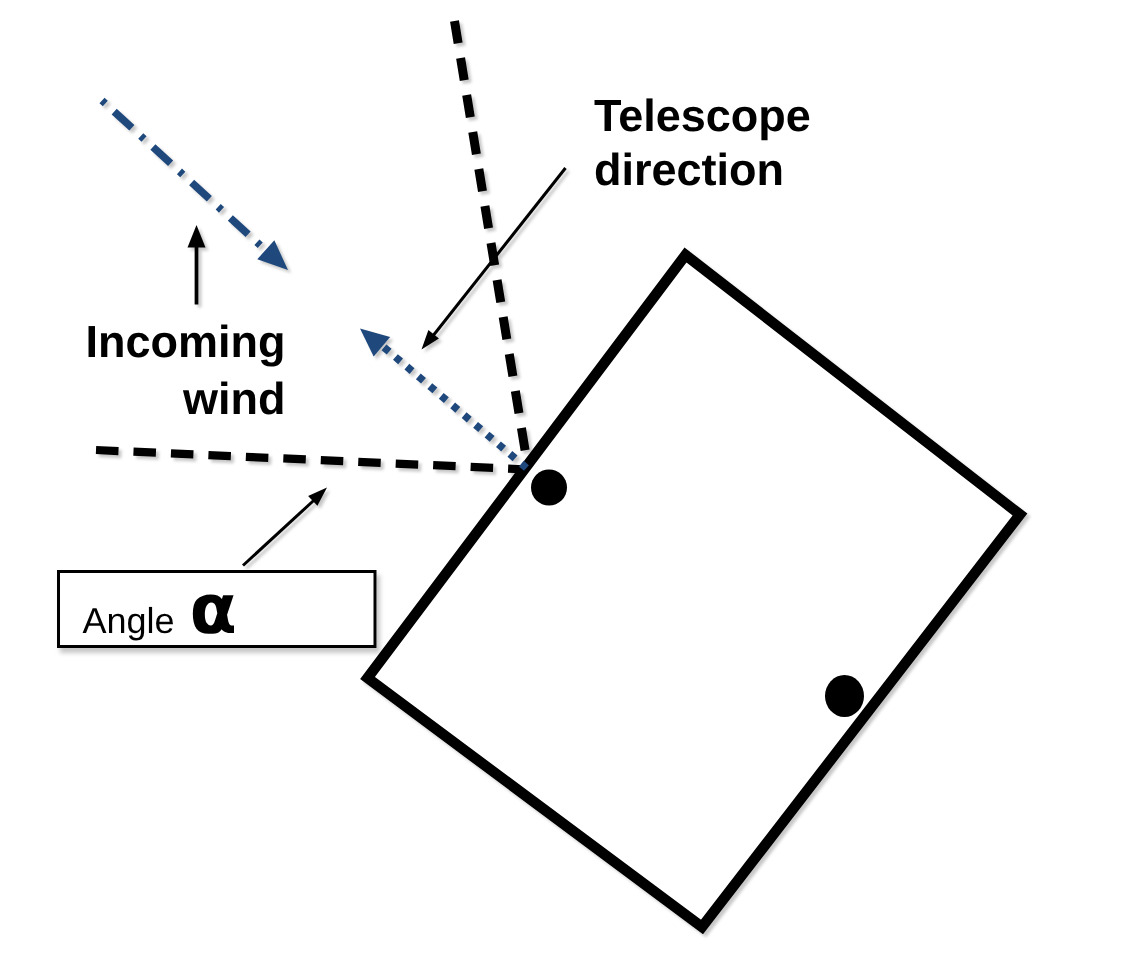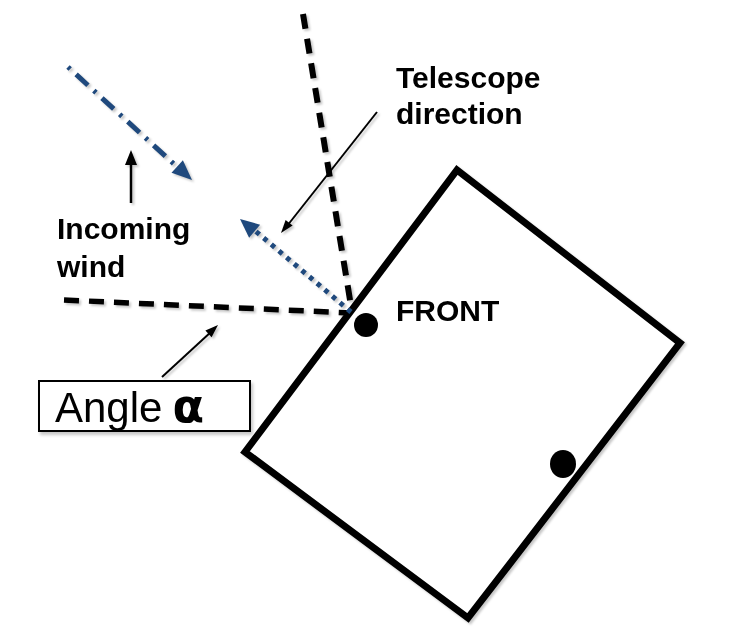--- a/index.html
+++ b/index.html
@@ -24,39 +24,39 @@
   .label {
     position: absolute;
     color: #000;
     font-weight: bold;
     font-size: 30px;
     line-height: 36px;
     white-space: pre-line;
     letter-spacing: 0px;
   }
   .label-telescope { left: 396px; top: 60px; }
-  .label-wind      { left: 57px;  top: 210px; line-height: 38px; }
+  .label-wind      { left: 57px;  top: 210px; line-height: 38px; text-align: right; }
   .label-front     { left: 396px; top: 293px; }
   .label-rear      { left: 452px; top: 446px; }
   .angle-box {
     position: absolute;
     left: 38px;
     top: 380px;
     width: 213px;
     height: 52px;
     box-sizing: border-box;
     border: 2.5px solid #000;
     background: #fff;
     display: flex;
     align-items: baseline;
     padding-left: 15px;
     box-shadow: 2px 3px 3px rgba(0,0,0,0.22);
   }
   .angle-word {
-    font-size: 42px;
+    font-size: 24px;
     line-height: 48px;
     font-weight: normal;
     color: #000;
   }
   .angle-symbol {
     font-size: 46px;
     line-height: 48px;
     font-weight: bold;
     margin-left: 10px;
     color: #000;
@@ -95,21 +95,20 @@
 
     <ellipse cx="563" cy="464" rx="13" ry="14" fill="#000000"></ellipse>
   </svg>
 
   <div class="label label-telescope">Telescope
 direction</div>
 
   <div class="label label-wind">Incoming
 wind</div>
 
-  <div class="label label-front">FRONT</div>
 
 
   <div class="angle-box">
     <span class="angle-word">Angle</span>
     <span class="angle-symbol">α</span>
   </div>
 
 </div>
 
 </body></html>

